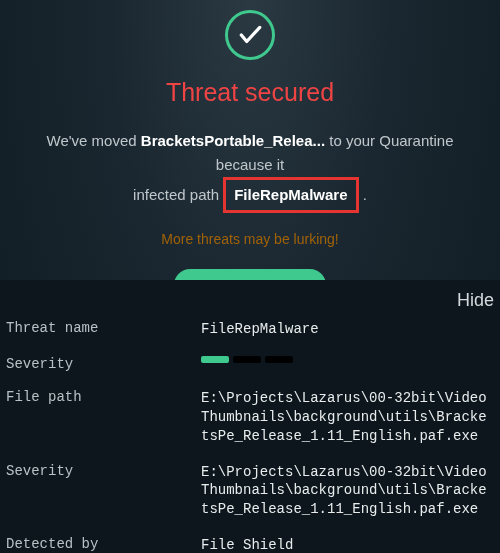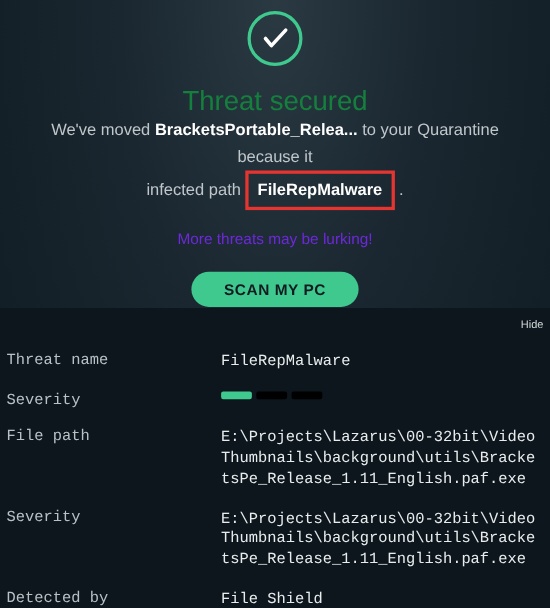--- a/index.html
+++ b/index.html
@@ -21,41 +21,42 @@
     height: 50px;
     border: 3px solid #3fc98e;
     border-radius: 50%;
     margin: 0 auto 18px auto;
     display: flex;
     align-items: center;
     justify-content: center;
   }
   .check-circle svg { width: 26px; height: 26px; }
   .title {
-    color: #15803d;
+    color: #ef4444;
     font-size: 25px;
     font-weight: 400;
+    margin-bottom: 22px;
     text-align: center;
   }
   .message {
     font-size: 15px;
     color: #c0c7cb;
     line-height: 1.6;
     padding: 0 24px;
   }
   .message .bold { color: #ffffff; font-weight: 700; }
   .highlight-box {
     display: inline-block;
     border: 3px solid #e53530;
     padding: 3px 8px;
     color: #ffffff;
     font-weight: 700;
   }
   .subtext {
-    color: #6d28d9;
+    color: #a16207;
     font-size: 14px;
     margin-top: 18px;
     text-align: center;
   }
   .scan-btn {
     background: #3fc98e;
     color: #0f1a20;
     border: none;
     border-radius: 999px;
     padding: 8px 30px;
@@ -72,21 +73,21 @@
     right: 0;
     bottom: 0;
     background: #0c161c;
     padding: 0 0 0 0;
   }
   .hide-link {
     position: absolute;
     top: 10px;
     right: 6px;
     color: #d4d9dc;
-    font-size: 10px;
+    font-size: 18px;
     cursor: pointer;
   }
   .detail-rows {
     padding: 40px 6px 0 6px;
   }
   .row {
     display: flex;
     margin-bottom: 17px;
     font-size: 14px;
     font-family: Liberation Mono, monospace;

